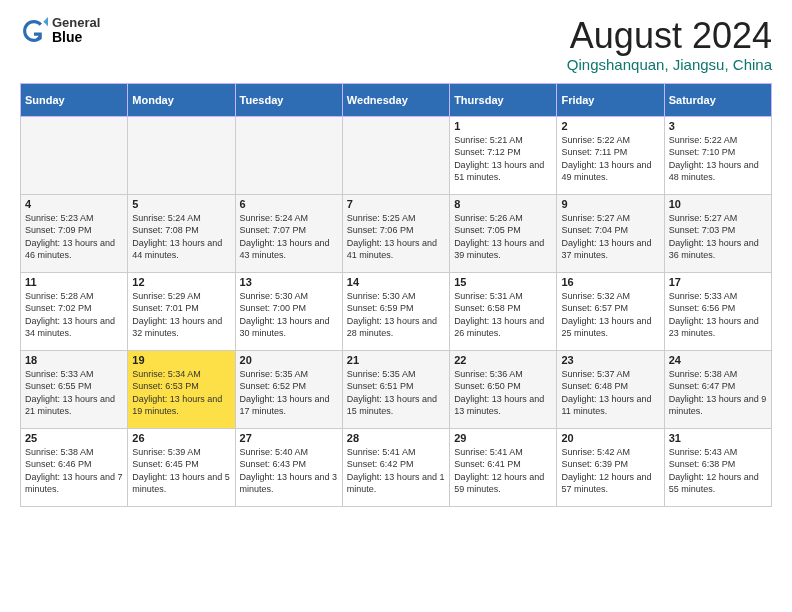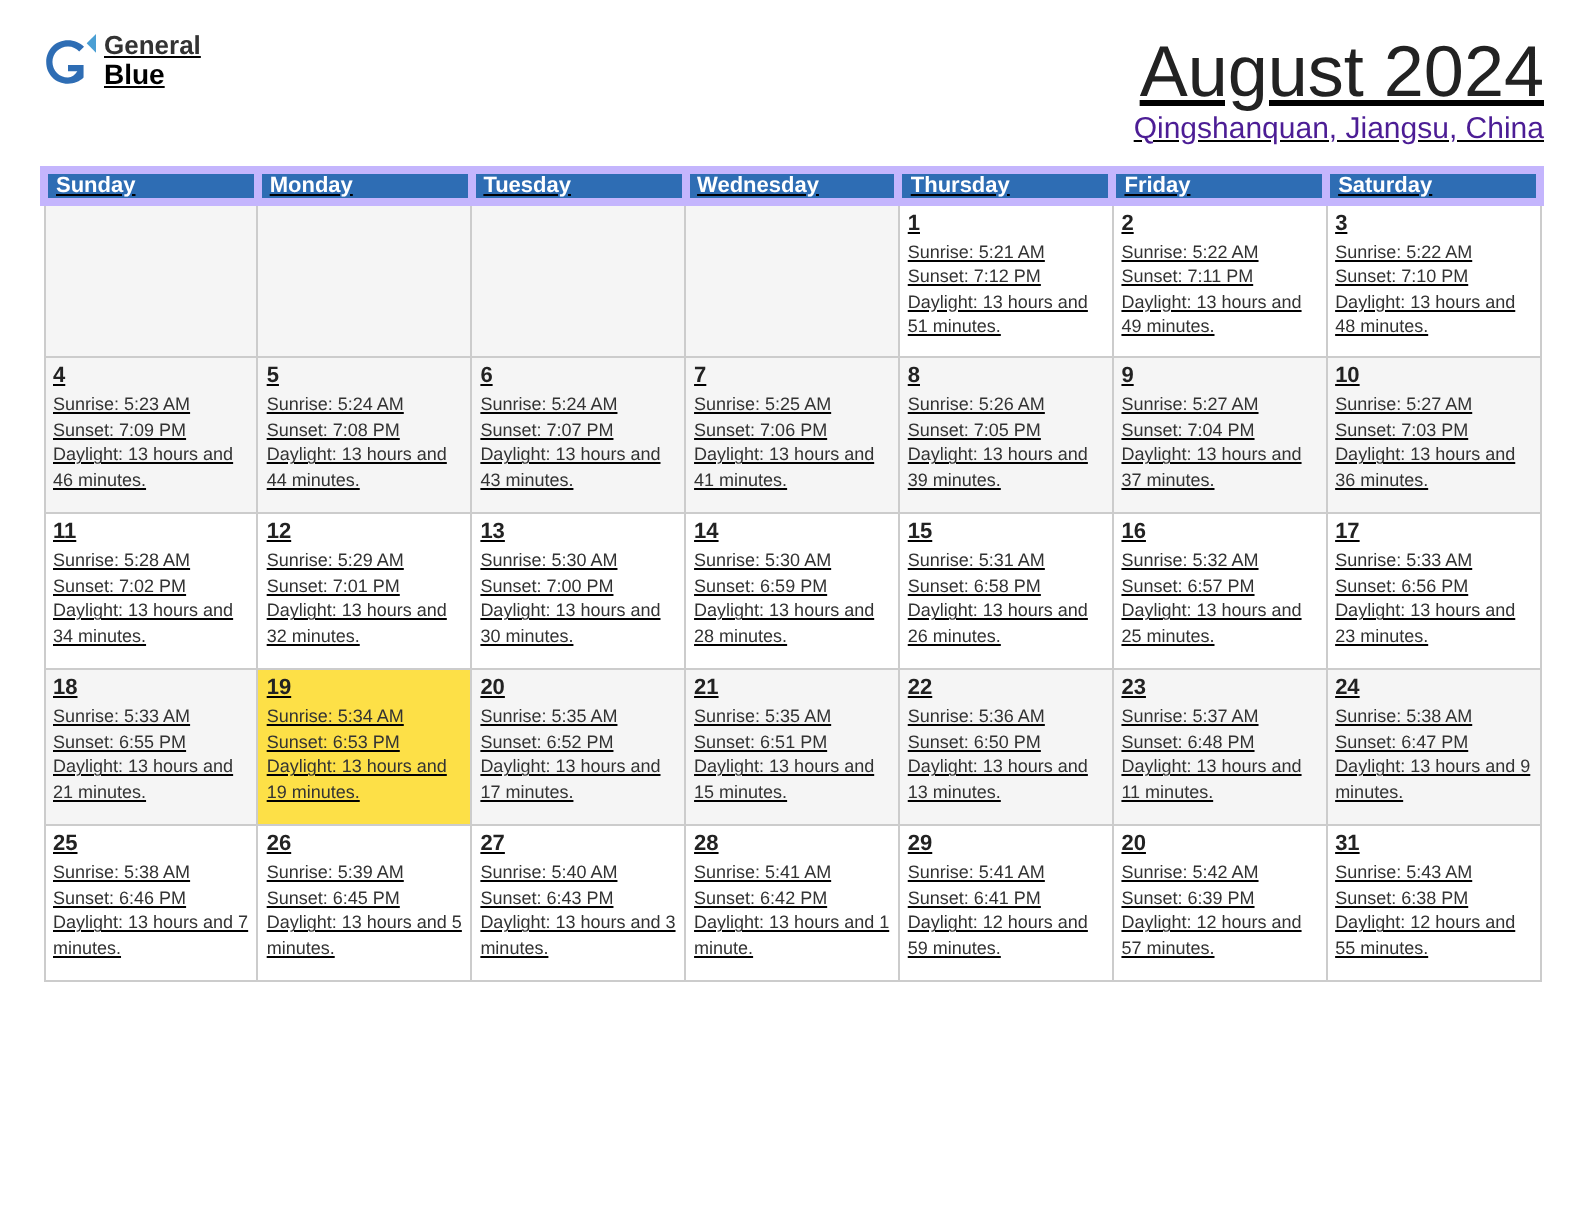--- a/index.html
+++ b/index.html
@@ -7,21 +7,20 @@
       font-family: Arial, sans-serif;
       background: #fff;
       width: 792px;
       height: 612px;
       overflow: hidden;
     }
     .page {
       width: 792px;
       height: 612px;
       padding: 16px 20px 12px 20px;
-      text-decoration: underline;
     }
     .header {
       display: flex;
       justify-content: space-between;
       align-items: flex-start;
       margin-bottom: 10px;
     }
     .logo {
       display: flex;
       align-items: center;
@@ -51,35 +50,35 @@
     }
     .month-title {
       font-size: 36px;
       font-weight: normal;
       color: #222;
       line-height: 1.1;
       text-align: right;
     }
     .subtitle {
       font-size: 15px;
-      color: #4c1d95;
+      color: #0f766e;
     }
     table {
       width: 100%;
       border-collapse: collapse;
       table-layout: fixed;
     }
     th {
       background-color: #2e6db4;
       color: #fff;
       font-size: 11px;
       font-weight: bold;
-      padding: 0 4px;
+      padding: 10px 4px;
       text-align: left;
-      border: 4px solid #c4b5fd;
+      border: 1px solid #c4b5fd;
     }
     td {
       border: 1px solid #ccc;
       vertical-align: top;
       padding: 3px 4px;
       font-size: 9.5px;
       color: #222;
       height: 78px;
       background: #fff;
     }

